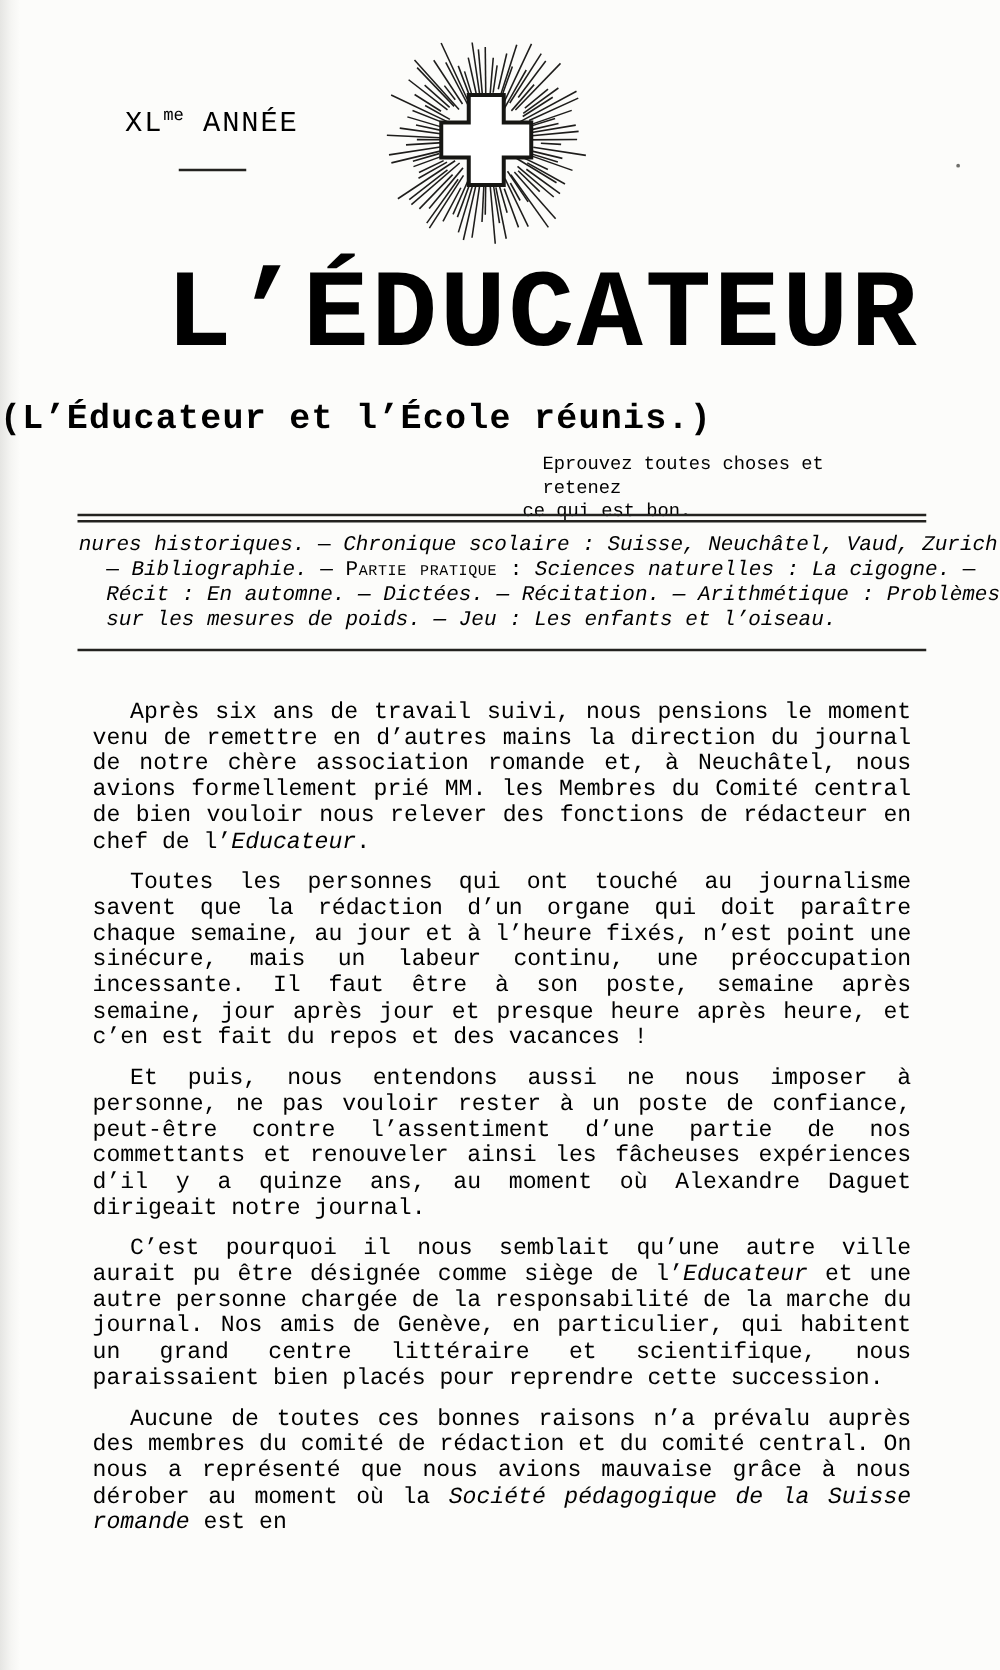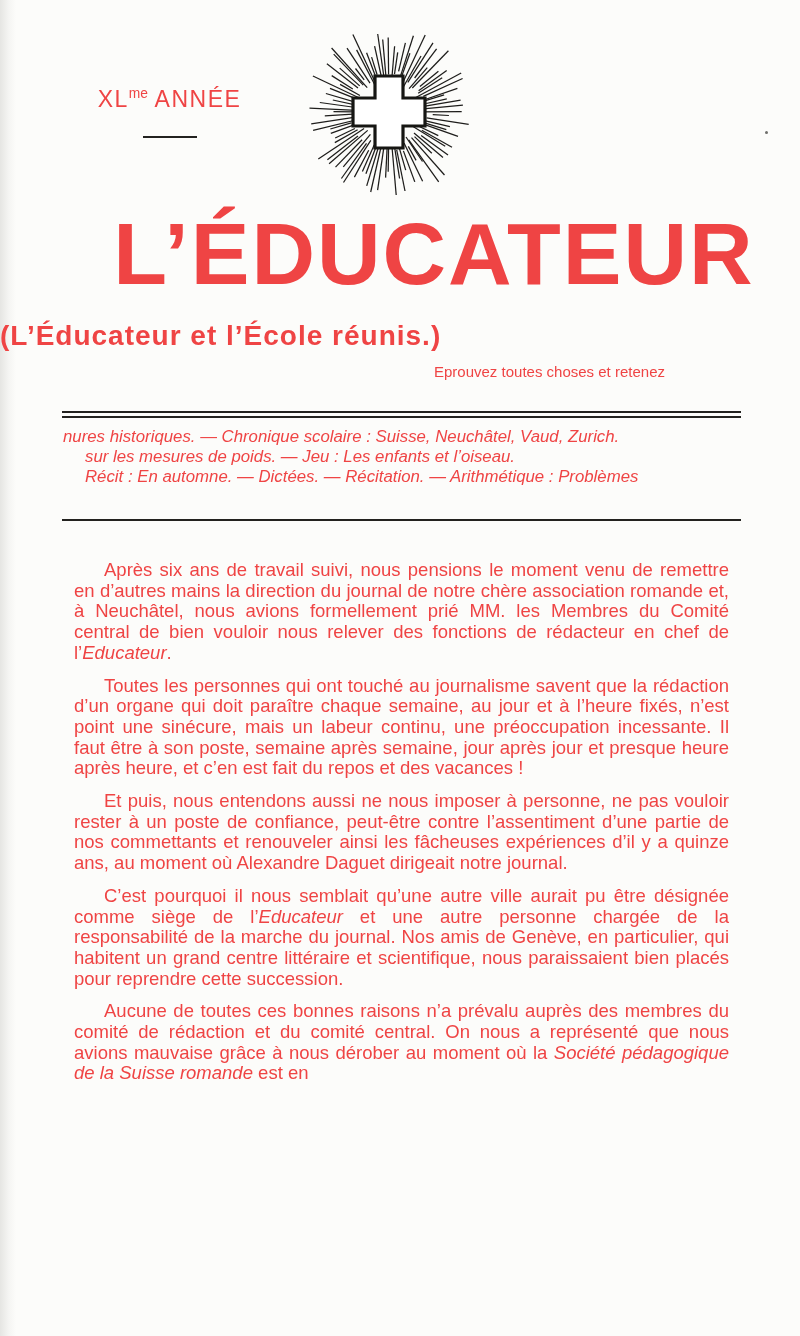--- a/index.html
+++ b/index.html
@@ -1,20 +1,20 @@
 <!DOCTYPE html>
 <html lang="fr"><head>
 <meta charset="utf-8">
 <title>L'Éducateur — 1er octobre 1904</title>
 <style>
   html,body { margin:0; padding:0; background:#ffffff; }
   .page {
     position:relative; width:800px; height:1336px; margin:0 auto;
-    background:#fcfcfa; color:#ef4444; overflow:hidden;
-    font-family:Liberation Sans, sans-serif;
+    background:#fcfcfa; color:#000000; overflow:hidden;
+    font-family:Liberation Mono, monospace;
   }
   .scan-edge {
     position:absolute; left:0; top:0; width:16px; height:100%;
     background:linear-gradient(90deg, rgba(110,110,105,0.16), rgba(110,110,105,0.05) 55%, rgba(110,110,105,0) 100%);
   }
   .speck { position:absolute; width:3px; height:3px; border-radius:50%; background:#4a4a46; opacity:.8; }
 
   
   .hdr-block { position:absolute; text-align:center; }
   .hdr-left  { left:72px;  top:86px; width:195px; }
@@ -183,28 +183,30 @@
         <path id="emblem-cross" d="M79 50 h28 v22 h22 v28 h-22 v22 h-28 v-22 h-22 v-28 h22 z" fill="#ffffff" stroke="#161613" stroke-width="3.2"></path>
     </svg>
   </div>
 
 
   <div class="journal-title">L’ÉDUCATEUR</div>
   <div class="journal-subtitle">(L’Éducateur et l’École réunis.)</div>
 
   <div class="epigraph">
     <div class="m1">Eprouvez toutes choses et retenez</div>
+    <div class="m2">ce qui est bon.</div>
   </div>
 
   <div class="rule-double"></div>
 
   <div class="sommaire">
     <div class="line"><span class="it">nures historiques.</span><span> — </span><span class="it">Chronique scolaire : Suisse, Neuchâtel, Vaud, Zurich.</span></div>
+    <div class="line"><span>— </span><span class="it">Bibliographie.</span><span> — </span><span class="sc">Partie pratique</span><span> : </span><span class="it">Sciences naturelles : La cigogne.</span><span> —</span></div>
+    <div class="line"><span class="it">Récit : En automne. — Dictées. — Récitation. — Arithmétique : Problèmes</span></div>
     <div class="line"><span class="it">sur les mesures de poids. — Jeu : Les enfants et l’oiseau.</span></div>
-    <div class="line"><span class="it">Récit : En automne. — Dictées. — Récitation. — Arithmétique : Problèmes</span></div>
   </div>
 
   <div class="rule-single"></div>
 
   <div class="article">
     <p><span>Après six ans de travail suivi, nous pensions le moment venu de remettre en d’autres mains la direction du journal de notre chère association romande et, à Neuchâtel, nous avions formellement prié MM. les Membres du Comité central de bien vouloir nous relever des fonctions de rédacteur en chef de l’</span><span class="it">Educateur</span><span>.</span></p>
     <p><span>Toutes les personnes qui ont touché au journalisme savent que la rédaction d’un organe qui doit paraître chaque semaine, au jour et à l’heure fixés, n’est point une sinécure, mais un labeur continu, une préoccupation incessante. Il faut être à son poste, semaine après semaine, jour après jour et presque heure après heure, et c’en est fait du repos et des vacances !</span></p>
     <p><span>Et puis, nous entendons aussi ne nous imposer à personne, ne pas vouloir rester à un poste de confiance, peut-être contre l’assentiment d’une partie de nos commettants et renouveler ainsi les fâcheuses expériences d’il y a quinze ans, au moment où Alexandre Daguet dirigeait notre journal.</span></p>
     <p><span>C’est pourquoi il nous semblait qu’une autre ville aurait pu être désignée comme siège de l’</span><span class="it">Educateur</span><span> et une autre personne chargée de la responsabilité de la marche du journal. Nos amis de Genève, en particulier, qui habitent un grand centre littéraire et scientifique, nous paraissaient bien placés pour reprendre cette succession.</span></p>
     <p><span>Aucune de toutes ces bonnes raisons n’a prévalu auprès des membres du comité de rédaction et du comité central. On nous a représenté que nous avions mauvaise grâce à nous dérober au moment où la </span><span class="it">Société pédagogique de la Suisse romande</span><span> est en</span></p>

